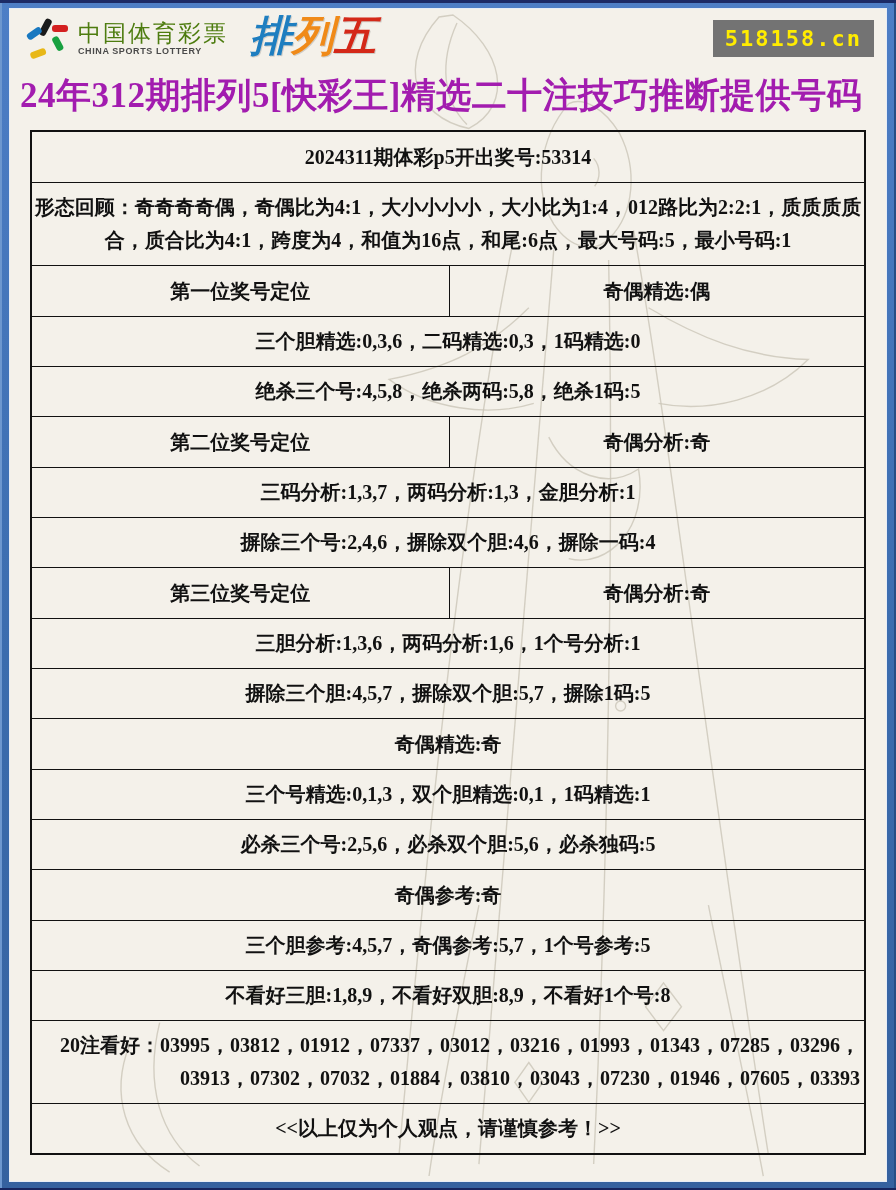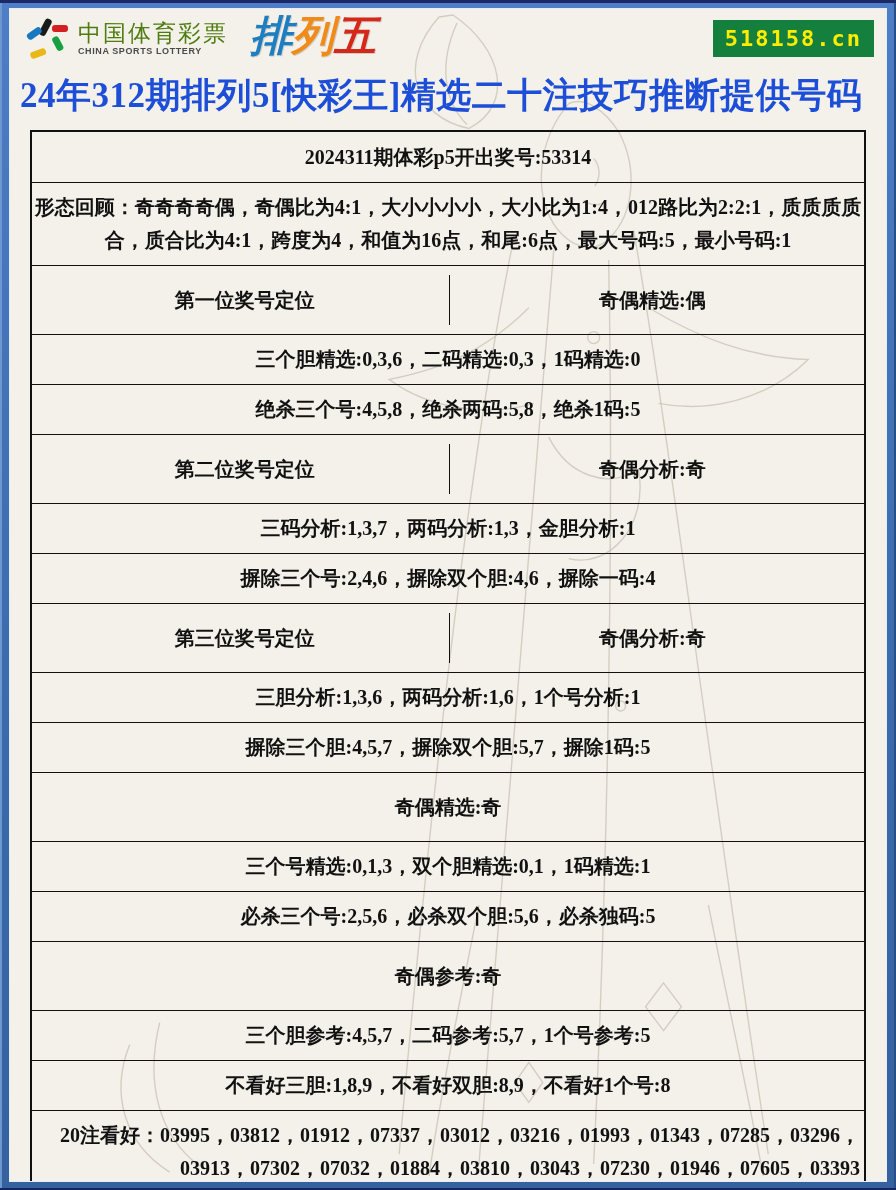--- a/index.html
+++ b/index.html
@@ -16,35 +16,35 @@
   .header{position:relative;height:60px;z-index:2;}
   .logo{position:absolute;left:12px;top:7px;width:48px;height:48px;}
   .logo-text{position:absolute;left:68px;top:12px;}
   .logo-cn{font-weight:400;font-size:23px;line-height:1.1;color:#4d7c0f;letter-spacing:2px;}
   .logo-en{font-weight:700;font-size:9px;line-height:1.3;color:#4a4a4a;letter-spacing:.6px;}
   .product{position:absolute;left:240px;top:6px;font-weight:900;font-style:italic;font-size:42px;line-height:1;
            font-family:"Liberation Sans",sans-serif;text-shadow:1px 1px 0 rgba(0,0,0,.15);}
   .product .c0{color:#1e7ec0;}
   .product .c1{color:#f08a18;}
   .product .c2{color:#d42818;}
-  .badge{position:absolute;right:12px;top:11px;background:#15803d;color:#ffec00;
+  .badge{position:absolute;right:12px;top:11px;background:#737373;color:#ffec00;
          font-family:"DejaVu Sans Mono",monospace;font-weight:700;font-size:22px;
          padding:6px 12px;letter-spacing:2px;}
   
   .page-title{position:relative;z-index:2;font-family:"Liberation Serif","DejaVu Serif",serif;
-              font-weight:700;font-size:35px;line-height:1.2;color:#1d4ed8;
+              font-weight:700;font-size:35px;line-height:1.2;color:#a21caf;
               padding:6px 0 0 10px;letter-spacing:.5px;white-space:nowrap;}
   
   .ptable{position:relative;z-index:2;width:836px;margin:13px auto 0;border:2px solid #111;box-sizing:border-box;}
   .row{display:flex;align-items:center;justify-content:center;min-height:50px;
        border-top:1px solid #111;box-sizing:border-box;padding:2px 8px;
        font-family:"Liberation Serif","DejaVu Serif",serif;font-weight:700;font-size:20px;
        line-height:1.45;color:#111;text-align:center;}
   .row:first-child{border-top:none;}
-  .row.split{padding:9px;}
+  .row.split{padding:0;}
   .split .cell{flex:1 1 49.8%;display:flex;align-items:center;justify-content:center;
                min-height:50px;box-sizing:border-box;padding:2px 6px;}
   .split .cell.left{flex-basis:50.2%;border-right:1px solid #111;}
   .row.tall{padding:8px 0;line-height:1.65;}
   .row.align-left{justify-content:flex-start;text-align:right;padding-left:4px;padding-right:4px;}
   
 </style>
 </head>
 <body>
 
@@ -119,21 +119,21 @@
 
       <div class="row split">
         <div class="cell">奇偶精选:奇</div>
       </div>
       <div class="row">三个号精选:0,1,3，双个胆精选:0,1，1码精选:1</div>
       <div class="row">必杀三个号:2,5,6，必杀双个胆:5,6，必杀独码:5</div>
 
       <div class="row split">
         <div class="cell">奇偶参考:奇</div>
       </div>
-      <div class="row">三个胆参考:4,5,7，二码参考:5,7，1个号参考:5</div>
+      <div class="row">三个胆参考:4,5,7，奇偶参考:5,7，1个号参考:5</div>
       <div class="row">不看好三胆:1,8,9，不看好双胆:8,9，不看好1个号:8</div>
 
       <div class="row tall align-left">20注看好：03995，03812，01912，07337，03012，03216，01993，01343，07285，03296，03913，07302，07032，01884，03810，03043，07230，01946，07605，03393</div>
       <div class="row">&lt;&lt;以上仅为个人观点，请谨慎参考！&gt;&gt;</div>
     </div>
 
   </div>
 </div>
 
 </body></html>

